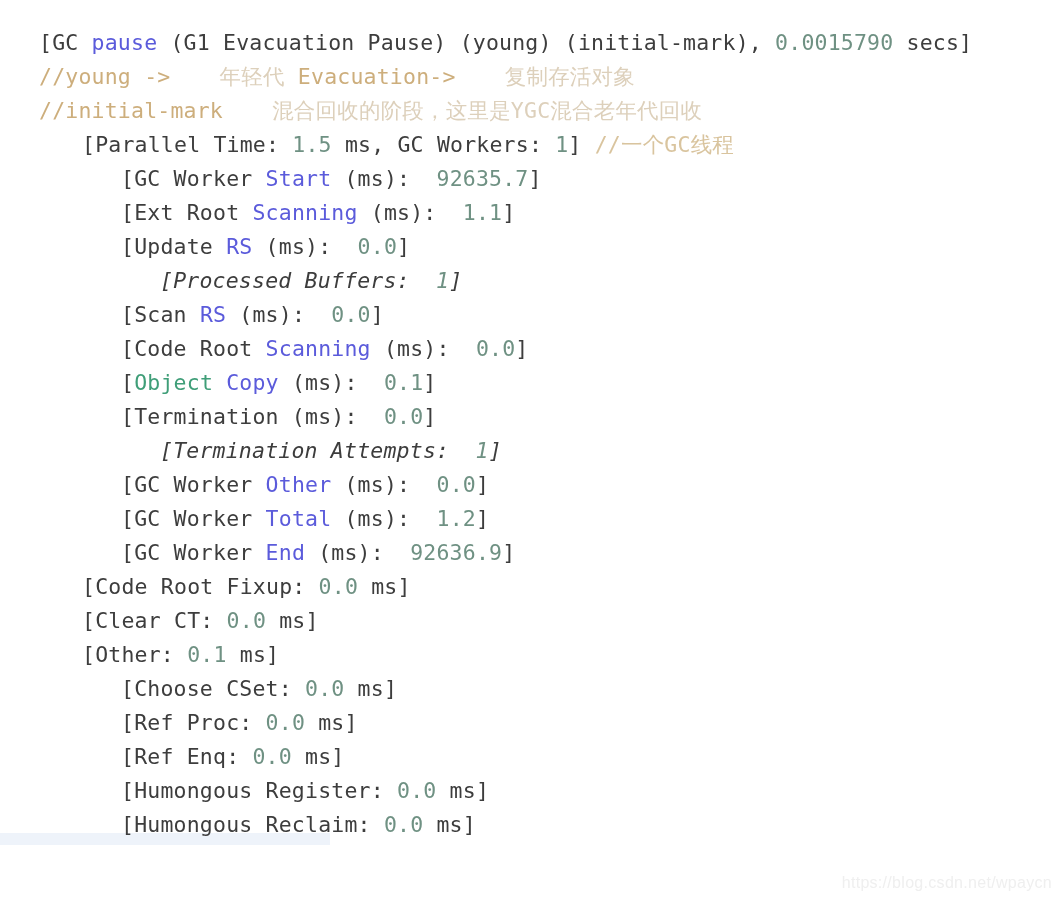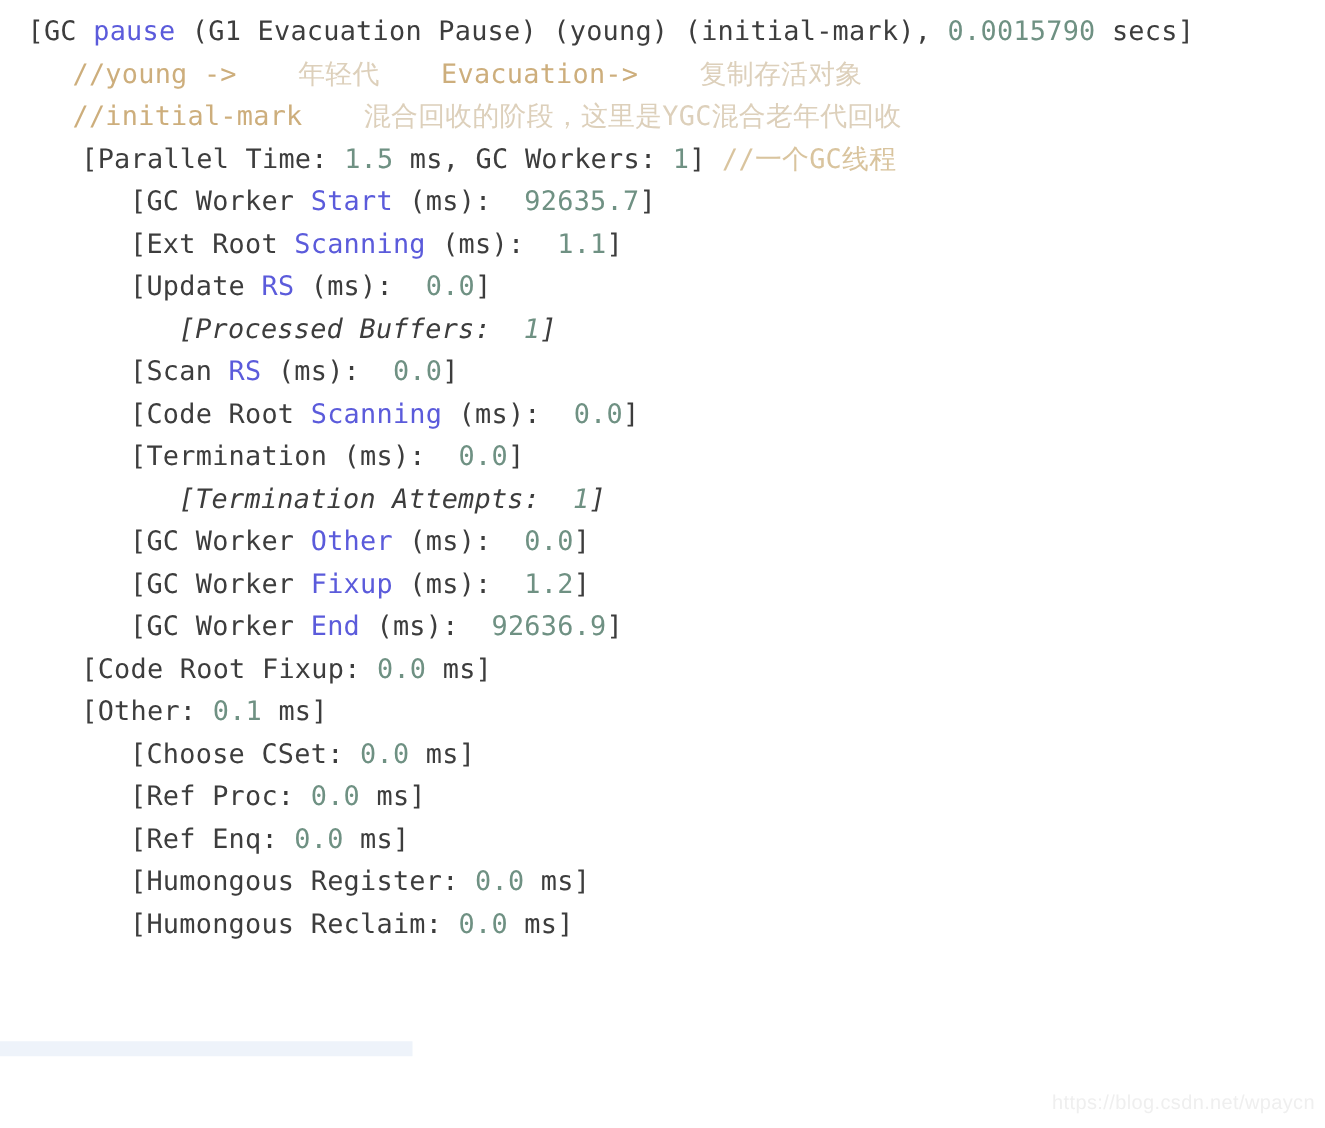--- a/index.html
+++ b/index.html
@@ -13,21 +13,21 @@
     height: 902px;
     overflow: hidden;
     font-family: "DejaVu Sans Mono", "Liberation Mono", monospace;
   }
 
   #log {
     position: relative;
     width: 1060px;
     height: 902px;
     background: #ffffff;
-    padding: 0;
+    padding: 17px;
     box-sizing: border-box;
   }
 
   
   .band {
     position: absolute;
     left: 0;
     top: 833px;
     width: 330px;
     height: 12px;
@@ -55,21 +55,21 @@
   .ind0 { padding-left: 22px; }
   .ind1 { padding-left: 65px; }
   .ind2 { padding-left: 104px; }
   .ind3 { padding-left: 143px; font-style: italic; }
 
   
   .tk-plain   { color: #3d3d3d; }
   .tk-key     { color: #5b5bdb; }
   .tk-type    { color: #3f9e78; }
   .tk-num     { color: #6f9183; }
-  .tk-comment { color: #cdae7c; margin-left: 36px; }
+  .tk-comment { color: #cdae7c; }
   .tk-comment-cn { color: #ddd0bb; margin-left: 36px; }
 
   .cmt-inline { color: #d9c49e; }
 
   .watermark {
     position: absolute;
     right: 8px;
     bottom: 10px;
     font-family: "Liberation Sans", sans-serif;
     font-size: 16px;
@@ -88,26 +88,28 @@
       <div class="line ind0"><span class="tk-plain">[GC </span><span class="tk-key">pause</span><span class="tk-plain"> (G1 Evacuation Pause) (young) (initial-mark), </span><span class="tk-num">0.0015790</span><span class="tk-plain"> secs]</span></div>
       <div class="line ind0"><span class="tk-comment">//young -&gt; </span><span class="tk-comment-cn">年轻代</span><span class="tk-comment"> Evacuation-&gt; </span><span class="tk-comment-cn">复制存活对象</span></div>
       <div class="line ind0"><span class="tk-comment">//initial-mark </span><span class="tk-comment-cn">混合回收的阶段，这里是YGC混合老年代回收</span></div>
       <div class="line ind1"><span class="tk-plain">[Parallel Time: </span><span class="tk-num">1.5</span><span class="tk-plain"> ms, GC Workers: </span><span class="tk-num">1</span><span class="tk-plain">] </span><span class="cmt-inline">//一个GC线程</span></div>
       <div class="line ind2"><span class="tk-plain">[GC Worker </span><span class="tk-key">Start</span><span class="tk-plain"> (ms):  </span><span class="tk-num">92635.7</span><span class="tk-plain">]</span></div>
       <div class="line ind2"><span class="tk-plain">[Ext Root </span><span class="tk-key">Scanning</span><span class="tk-plain"> (ms):  </span><span class="tk-num">1.1</span><span class="tk-plain">]</span></div>
       <div class="line ind2"><span class="tk-plain">[Update </span><span class="tk-key">RS</span><span class="tk-plain"> (ms):  </span><span class="tk-num">0.0</span><span class="tk-plain">]</span></div>
       <div class="line ind3"><span class="tk-plain">[Processed Buffers:  </span><span class="tk-num">1</span><span class="tk-plain">]</span></div>
       <div class="line ind2"><span class="tk-plain">[Scan </span><span class="tk-key">RS</span><span class="tk-plain"> (ms):  </span><span class="tk-num">0.0</span><span class="tk-plain">]</span></div>
       <div class="line ind2"><span class="tk-plain">[Code Root </span><span class="tk-key">Scanning</span><span class="tk-plain"> (ms):  </span><span class="tk-num">0.0</span><span class="tk-plain">]</span></div>
+      <div class="line ind2"><span class="tk-plain">[</span><span class="tk-type">Object</span><span class="tk-plain"> </span><span class="tk-key">Copy</span><span class="tk-plain"> (ms):  </span><span class="tk-num">0.1</span><span class="tk-plain">]</span></div>
       <div class="line ind2"><span class="tk-plain">[Termination (ms):  </span><span class="tk-num">0.0</span><span class="tk-plain">]</span></div>
       <div class="line ind3"><span class="tk-plain">[Termination Attempts:  </span><span class="tk-num">1</span><span class="tk-plain">]</span></div>
       <div class="line ind2"><span class="tk-plain">[GC Worker </span><span class="tk-key">Other</span><span class="tk-plain"> (ms):  </span><span class="tk-num">0.0</span><span class="tk-plain">]</span></div>
-      <div class="line ind2"><span class="tk-plain">[GC Worker </span><span class="tk-key">Fixup</span><span class="tk-plain"> (ms):  </span><span class="tk-num">1.2</span><span class="tk-plain">]</span></div>
+      <div class="line ind2"><span class="tk-plain">[GC Worker </span><span class="tk-key">Total</span><span class="tk-plain"> (ms):  </span><span class="tk-num">1.2</span><span class="tk-plain">]</span></div>
       <div class="line ind2"><span class="tk-plain">[GC Worker </span><span class="tk-key">End</span><span class="tk-plain"> (ms):  </span><span class="tk-num">92636.9</span><span class="tk-plain">]</span></div>
       <div class="line ind1"><span class="tk-plain">[Code Root Fixup: </span><span class="tk-num">0.0</span><span class="tk-plain"> ms]</span></div>
+      <div class="line ind1"><span class="tk-plain">[Clear CT: </span><span class="tk-num">0.0</span><span class="tk-plain"> ms]</span></div>
       <div class="line ind1"><span class="tk-plain">[Other: </span><span class="tk-num">0.1</span><span class="tk-plain"> ms]</span></div>
       <div class="line ind2"><span class="tk-plain">[Choose CSet: </span><span class="tk-num">0.0</span><span class="tk-plain"> ms]</span></div>
       <div class="line ind2"><span class="tk-plain">[Ref Proc: </span><span class="tk-num">0.0</span><span class="tk-plain"> ms]</span></div>
       <div class="line ind2"><span class="tk-plain">[Ref Enq: </span><span class="tk-num">0.0</span><span class="tk-plain"> ms]</span></div>
       <div class="line ind2"><span class="tk-plain">[Humongous Register: </span><span class="tk-num">0.0</span><span class="tk-plain"> ms]</span></div>
       <div class="line ind2"><span class="tk-plain">[Humongous Reclaim: </span><span class="tk-num">0.0</span><span class="tk-plain"> ms]</span></div>
     </div>
   <div class="watermark">https://blog.csdn.net/wpaycn</div>
 </div>
 

